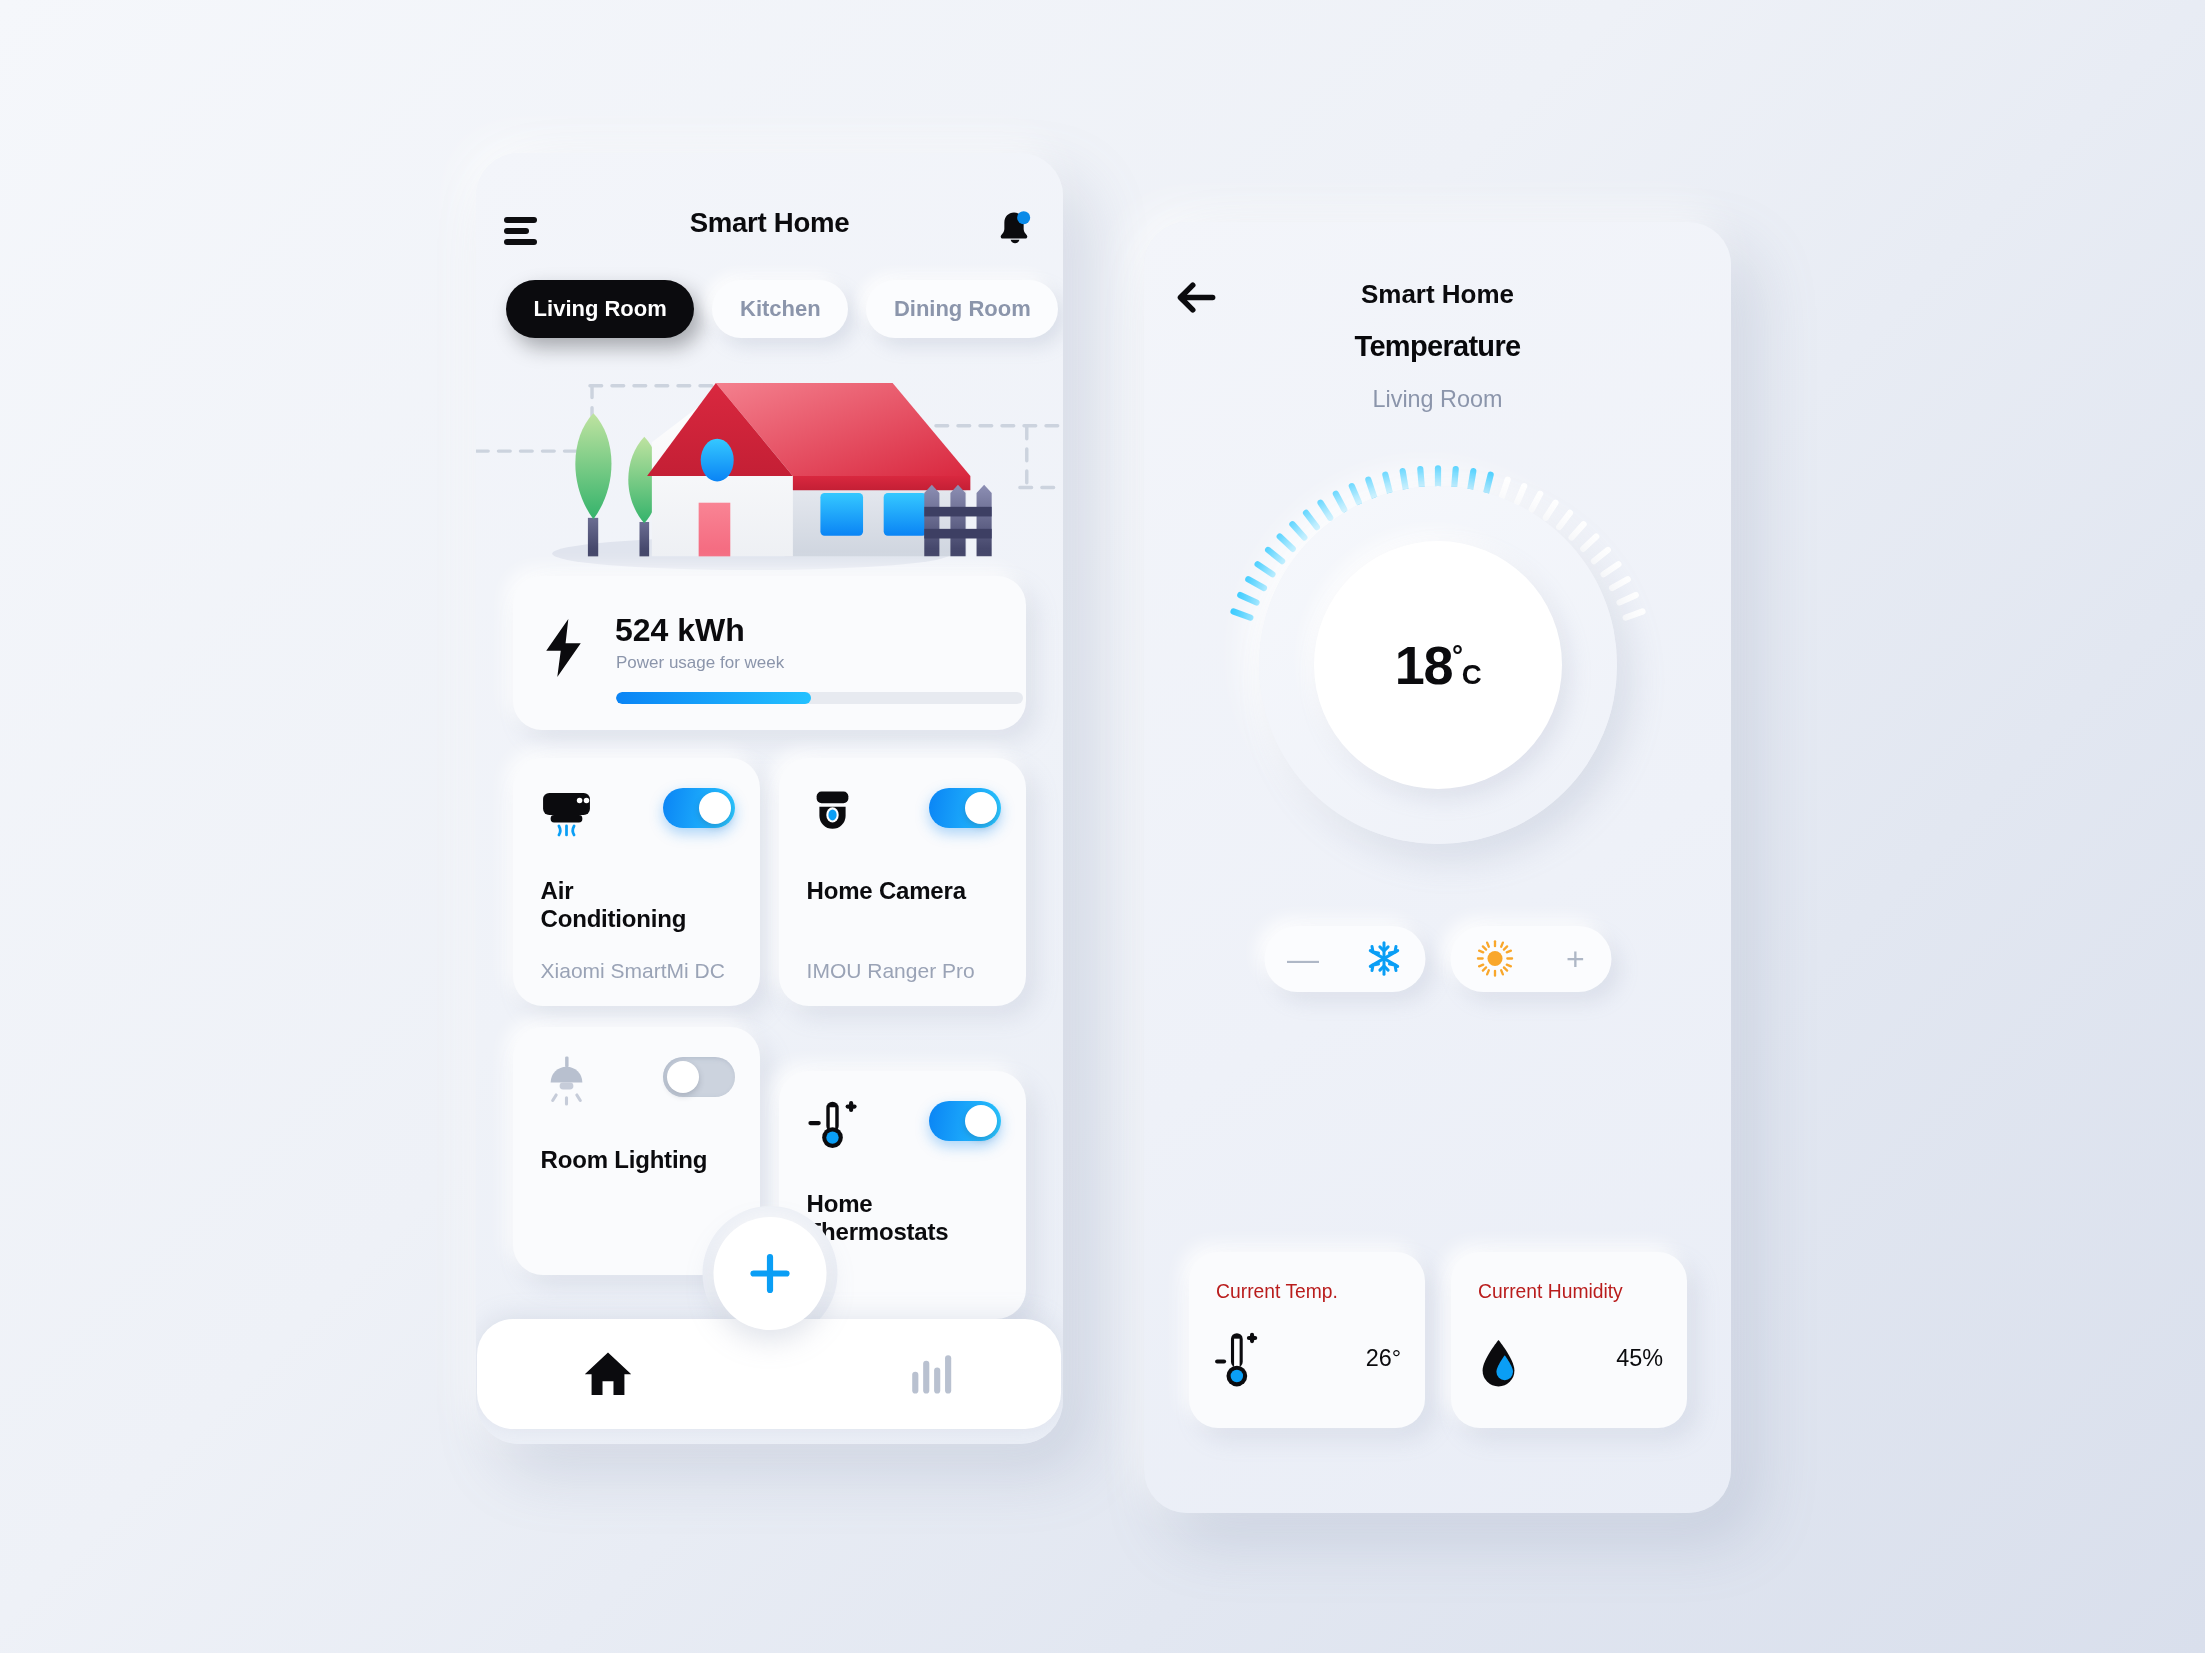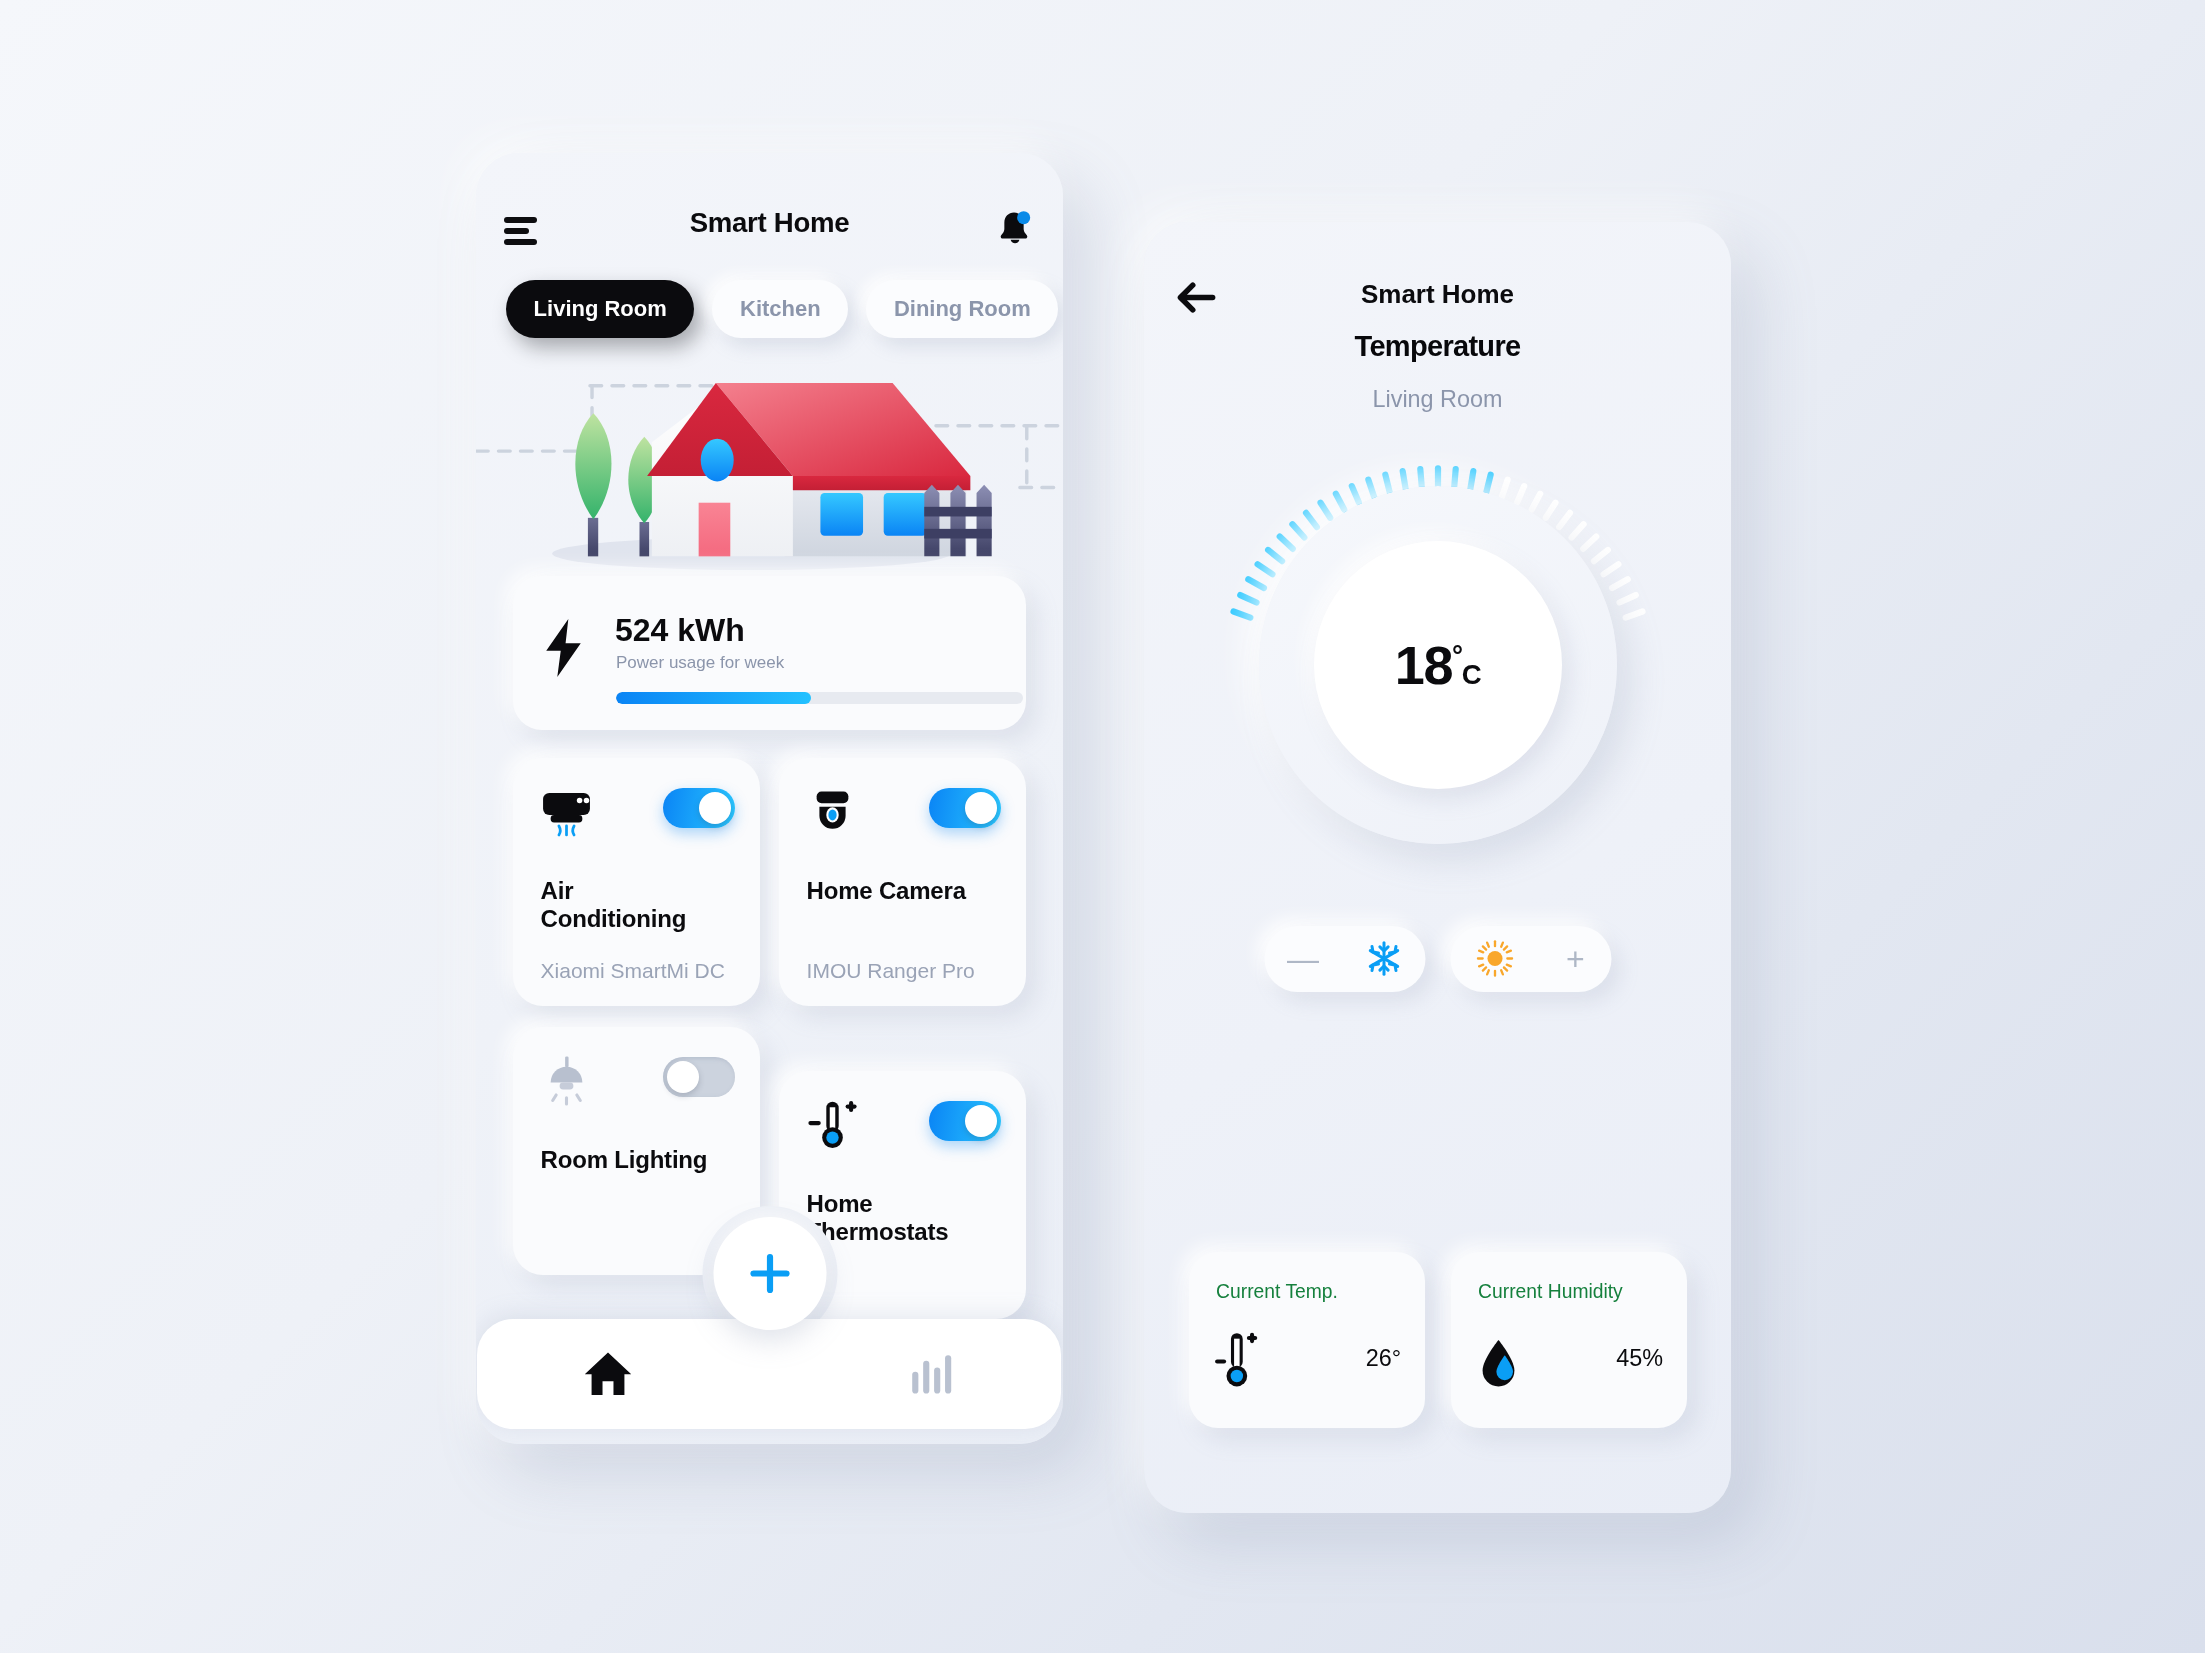--- a/index.html
+++ b/index.html
@@ -156,21 +156,21 @@
     cursor:pointer;
   }
   .sign { font-size:32px; color:#aeb7c6; font-weight:400; line-height:1; }
 
   .stat-row { position:absolute; left:50%; transform:translateX(-50%); bottom:85px; display:flex; gap:26px; }
   .stat-card {
     width:236px; height:176px; border-radius:29px; background:#fafbfd;
     box-shadow: 9.6px 11px 23.4px rgba(138,150,178,.18), -6.9px -6.9px 18px rgba(255,255,255,.9);
     position:relative;
   }
-  .stat-label { position:absolute; left:27.6px; top:29px; font-size:19.3px; color:#15803d; }
+  .stat-label { position:absolute; left:27.6px; top:29px; font-size:19.3px; color:#b91c1c; }
   .stat-icon  { position:absolute; left:26px; top:77px; width:43px; height:65px; }
   .stat-value { position:absolute; right:23.4px; top:81px; font-size:37px; font-weight:700; color:#0b0b0e; }
   .stat-value span { font-size:23.4px; font-weight:400; }
 </style>
 </head>
 <body>
 
 <div class="phone" id="phone-left">
 
   <div class="topbar">

